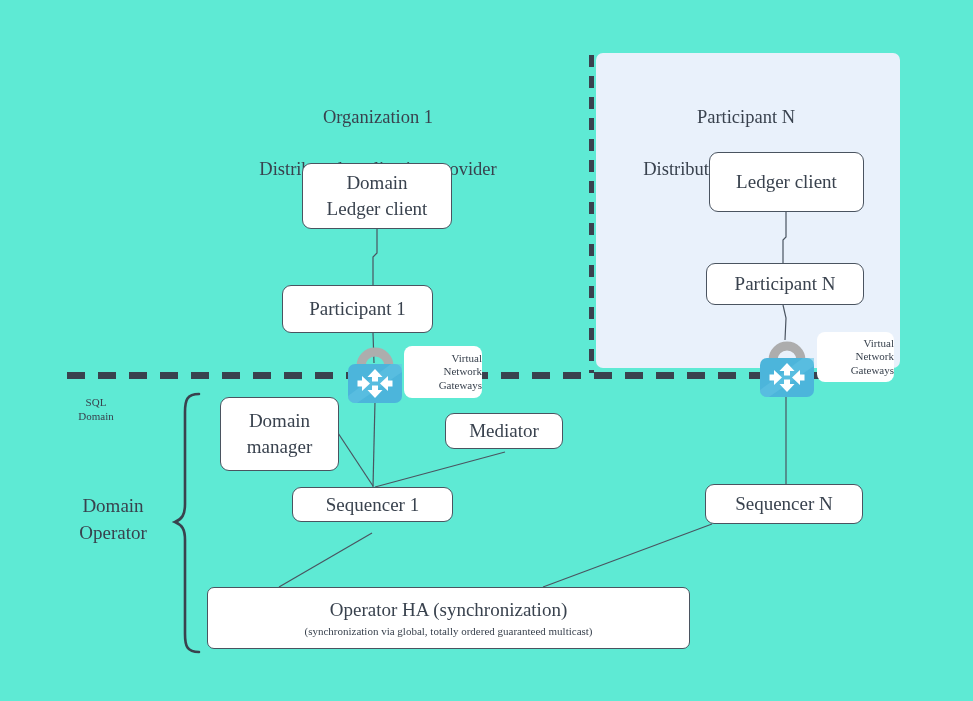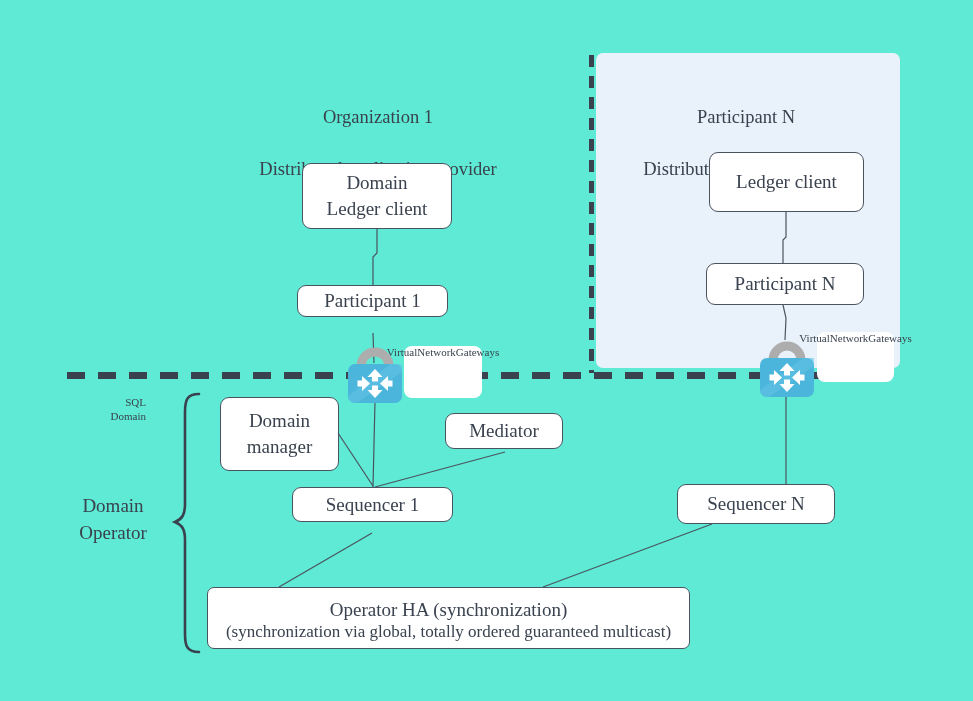--- a/index.html
+++ b/index.html
@@ -18,27 +18,27 @@
   }
   .lines-layer{left:0;top:0;z-index:2;}
   .title{
     z-index:3;text-align:center;font-size:18.5px;line-height:26px;white-space:pre-line;
   }
   .node{
     z-index:3;background:#ffffff;border:1px solid var(--box-border,#4a5460);
     border-radius:9px;display:flex;flex-direction:column;align-items:center;justify-content:center;
     font-size:19px;line-height:26px;text-align:center;box-sizing:border-box;
   }
-  .node .sub{font-size:17px;line-height:15px;margin-top:1px;}
+  .node .sub{font-size:11px;line-height:15px;margin-top:1px;}
   .small-label{
     z-index:3;text-align:center;font-size:11px;line-height:13.5px;
   }
   .vng-label{
     z-index:4;background:#ffffff;border-radius:8px;text-align:right;
-    font-size:11px;line-height:13.5px;display:flex;flex-direction:row;justify-content:center;
+    font-size:11px;line-height:13.5px;display:flex;flex-direction:column;justify-content:center;
   }
   .operator-label{
     z-index:3;text-align:center;font-size:19px;line-height:27px;
   }
   .lock{z-index:4;}
 </style>
 </head>
 <body>
 
 <div class="canvas">
@@ -74,50 +74,50 @@
   </div>
   <div class="abs title" style="left:598px;top:78px;width:296px;">
     <div>Participant N</div>
     <div>Distributed application user</div>
   </div>
 
   <div class="abs node" style="left:302px;top:163px;width:150px;height:66px;">
     <div>Domain</div>
     <div>Ledger client</div>
   </div>
-  <div class="abs node" style="left:297px;top:285px;width:151px;height:32px;">
+  <div class="abs node" style="left:282px;top:285px;width:151px;height:48px;">
     <div>Participant 1</div>
   </div>
 
   <div class="abs node" style="left:709px;top:152px;width:155px;height:60px;">
     <div>Ledger client</div>
   </div>
   <div class="abs node" style="left:706px;top:263px;width:158px;height:42px;">
     <div>Participant N</div>
   </div>
 
   <div class="abs node" style="left:220px;top:397px;width:119px;height:74px;">
     <div>Domain</div>
     <div>manager</div>
   </div>
   <div class="abs node" style="left:445px;top:413px;width:118px;height:36px;">
     <div>Mediator</div>
   </div>
   <div class="abs node" style="left:292px;top:487px;width:161px;height:35px;">
     <div>Sequencer 1</div>
   </div>
-  <div class="abs node" style="left:677px;top:484px;width:158px;height:40px;">
+  <div class="abs node" style="left:705px;top:484px;width:158px;height:40px;">
     <div>Sequencer N</div>
   </div>
   <div class="abs node" style="left:207px;top:587px;width:483px;height:62px;border-radius:7px;">
     <div>Operator HA (synchronization)</div>
     <div class="sub">(synchronization via global, totally ordered guaranteed multicast)</div>
   </div>
 
-  <div class="abs small-label" style="left:76px;top:396px;width:70px;text-align:right;">
+  <div class="abs small-label" style="left:61px;top:396px;width:70px;">
     <div>SQL</div>
     <div>Domain</div>
   </div>
   <div class="abs operator-label" style="left:38px;top:492px;width:150px;">
     <div>Domain</div>
     <div>Operator</div>
   </div>
 
   <div class="abs vng-label" style="left:404px;top:346px;width:78px;height:52px;">
     <div>Virtual</div>

